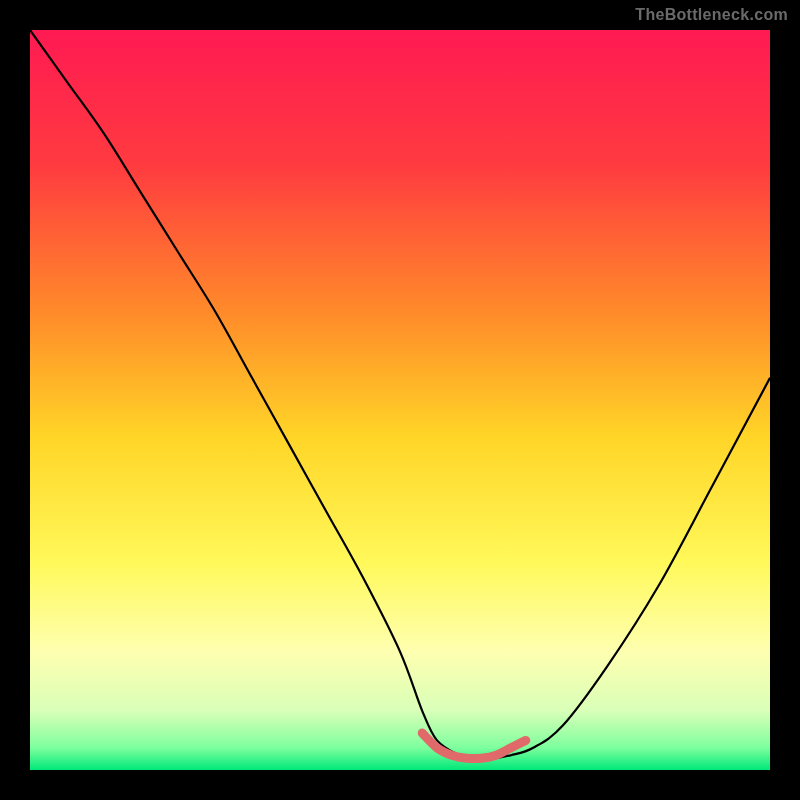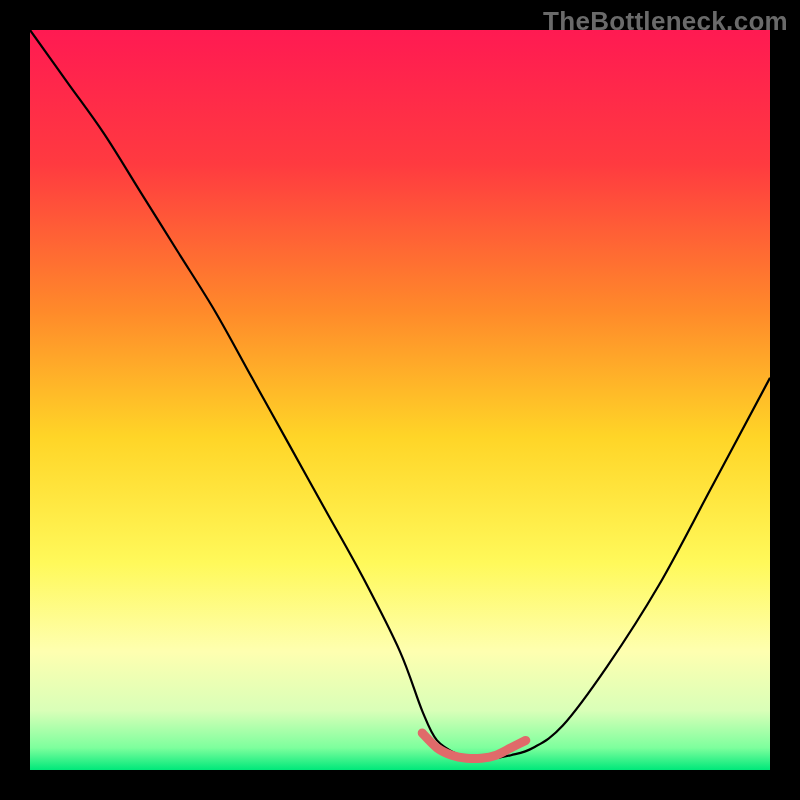--- a/index.html
+++ b/index.html
@@ -22,21 +22,21 @@
     left: 30px;
     top: 30px;
     width: 740px;
     height: 740px;
   }
   .watermark {
     position: absolute;
     top: 6px;
     right: 12px;
     color: #6a6a6a;
-    font-size: 26px;
+    font-size: 16px;
     font-weight: 600;
     letter-spacing: 0.3px;
     user-select: none;
   }
   svg { display: block; }
 </style>
 </head>
 <body>
 
 <div class="frame">

